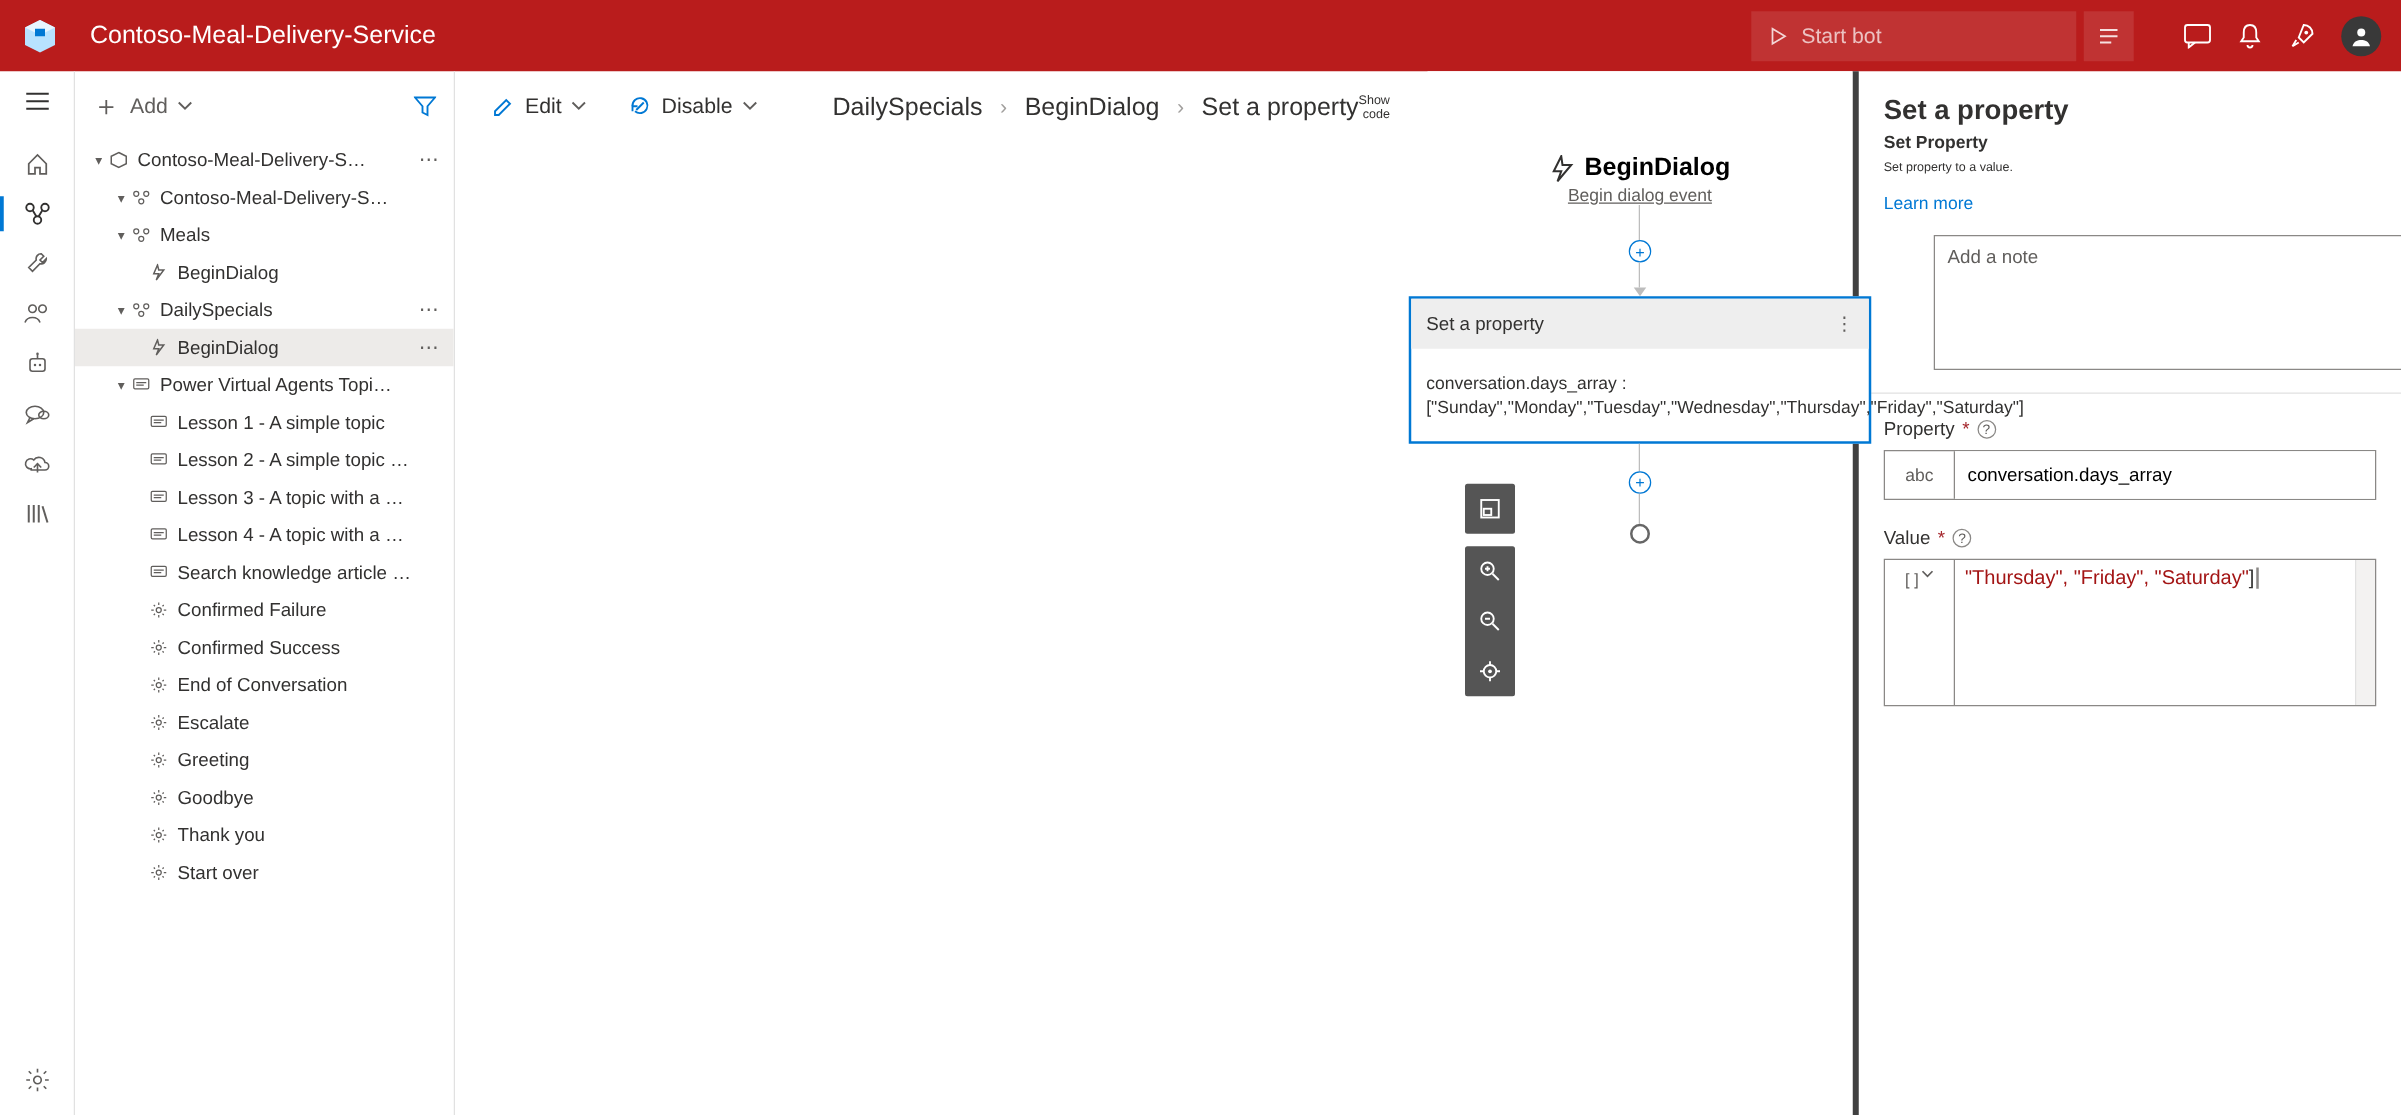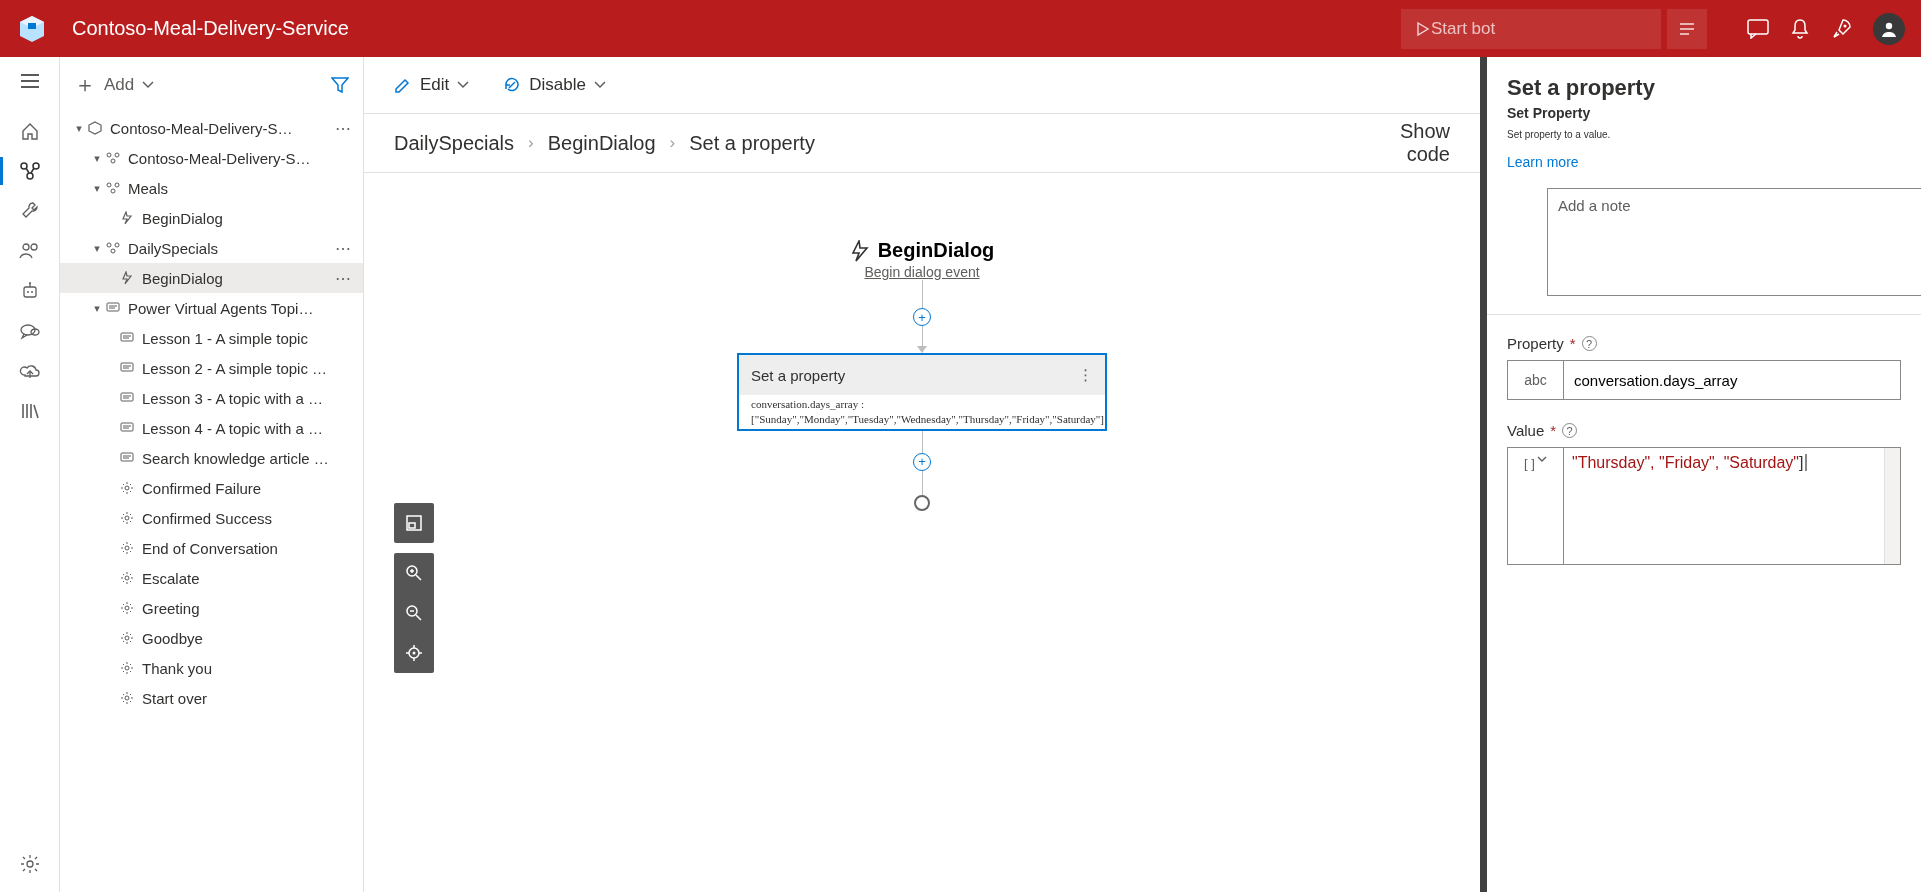--- a/index.html
+++ b/index.html
@@ -17,20 +17,21 @@
 .header .logo { width: 32px; height: 32px; margin-right: 24px; display:flex; align-items:center; justify-content:center;}
 .header .title { font-size: 20px; font-weight: 400; flex: 1; }
 .header .startbot {
   display: flex; align-items: center;
   background: rgba(255,255,255,0.1);
   height: 40px;
   padding: 0 14px;
   margin-right: 6px;
   color: rgba(255,255,255,0.7);
   font-size: 17px;
+  gap: 10px;
   min-width: 260px;
 }
 .header .startbot-divider {
   width: 40px; height: 40px; display:flex; align-items:center; justify-content:center;
   background: rgba(255,255,255,0.1);
   margin-right: 30px;
 }
 .header .hicon { width: 42px; height: 40px; display:flex; align-items:center; justify-content:center; }
 .header .avatar {
   width: 32px; height: 32px; border-radius: 50%; background: #393939;
@@ -73,33 +74,33 @@
 .tree { flex:1; overflow:auto; font-size:15px; color:#323130; }
 .tree-row { display:flex; align-items:center; height:30px; padding-right:8px; position:relative;}
 .tree-row.selected { background:#edebe9; }
 .tree-row .chev { width:14px; display:inline-flex; justify-content:center; color:#605e5c; font-size:11px;}
 .tree-row .ticon { width:18px; display:inline-flex; justify-content:center; margin-right:6px; color:#605e5c;}
 .tree-row .label { white-space:nowrap; overflow:hidden; text-overflow:ellipsis; flex:1;}
 .tree-row .more { color:#605e5c; font-size:16px; padding:0 4px;}
 .ind-0{padding-left:12px;} .ind-1{padding-left:30px;} .ind-3{padding-left:58px;}
 
 
-.center { flex:1; display:flex; flex-direction:column; border-right:7px solid #404040; position:relative;}
+.center { flex:1; display:flex; border-right:5px solid #404040; position:relative;}
 .center-toolbar {
   height:56px; display:flex; align-items:center; gap:34px; padding:0 30px;
   border-bottom:1px solid rgba(0,0,0,0); color:#323130; font-size:17px;
 }
 .center-toolbar .tbtn { display:flex; align-items:center; gap:8px; color:#323130; }
 .center-toolbar .tbtn .ic { color:#0078d4; }
 .canvas-head {
   height:58px; display:flex; align-items:center; padding:0 30px;
 }
 .breadcrumb { display:flex; align-items:center; gap:14px; font-size:20px; color:#323130; flex:1;}
 .breadcrumb .sep { color:#a19f9d; font-size:17px;}
-.showcode { font-size:20px; color:#323130; text-align:right; line-height:1.15; }
+.showcode { font-size:10px; color:#323130; text-align:right; line-height:1.15; }
 
 .divider-line { height:1px; background:#e1e1e1; margin:0; }
 
 .canvas { flex:1; position:relative; background:#fff; }
 .flow { position:absolute; left:50%; top:66px; transform:translateX(-50%); display:flex; flex-direction:column; align-items:center;}
 .node-begin { text-align:center; }
 .node-begin .btitle { font-size:20px; font-weight:600; display:flex; align-items:center; gap:8px; justify-content:center;}
 .node-begin .bsub { font-size:14px; color:#605e5c; margin-top:2px;text-decoration:underline;}
 .vline { width:1px; background:#bdbdbd; }
 .plusdot {
@@ -107,21 +108,21 @@
   display:flex; align-items:center; justify-content:center; font-size:13px; background:#fff;
 }
 .arrowhead { width:0;height:0;border-left:5px solid transparent;border-right:5px solid transparent;border-top:7px solid #bdbdbd; }
 
 .card {
   width:370px; border:2px solid #0078d4; background:#fff;
 }
 .card-head { background:#eeeeee; height:40px; display:flex; align-items:center; padding:0 12px; font-size:15px; color:#323130;}
 .card-head .flex1{flex:1;}
 .card-head .dots{color:#605e5c;}
-.card-body { padding:2px 12px; font-size:11px; color:#323130; line-height:1.35;font-family:Liberation Serif, serif;}
+.card-body { padding:18px 12px; font-size:14px; color:#323130; line-height:1.35;}
 .endcircle { width:16px;height:16px;border:2px solid #666;border-radius:50%; background:#fff;}
 
 .zoomtools { position:absolute; left:30px; top:330px; display:flex; flex-direction:column; gap:10px;}
 .zoomtools .zt { width:40px;height:40px;background:#555;color:#fff;display:flex;align-items:center;justify-content:center;border-radius:2px;}
 .zoomtools .ztgroup { background:#555; border-radius:2px; display:flex; flex-direction:column;}
 .zoomtools .ztgroup .zt { background:transparent; }
 
 
 .rpanel { width:434px; padding:18px 20px 0 20px; display:flex; flex-direction:column; font-size:15px; color:#323130;}
 .rpanel h1 { font-size:22px; font-weight:700; margin-bottom:4px;}

